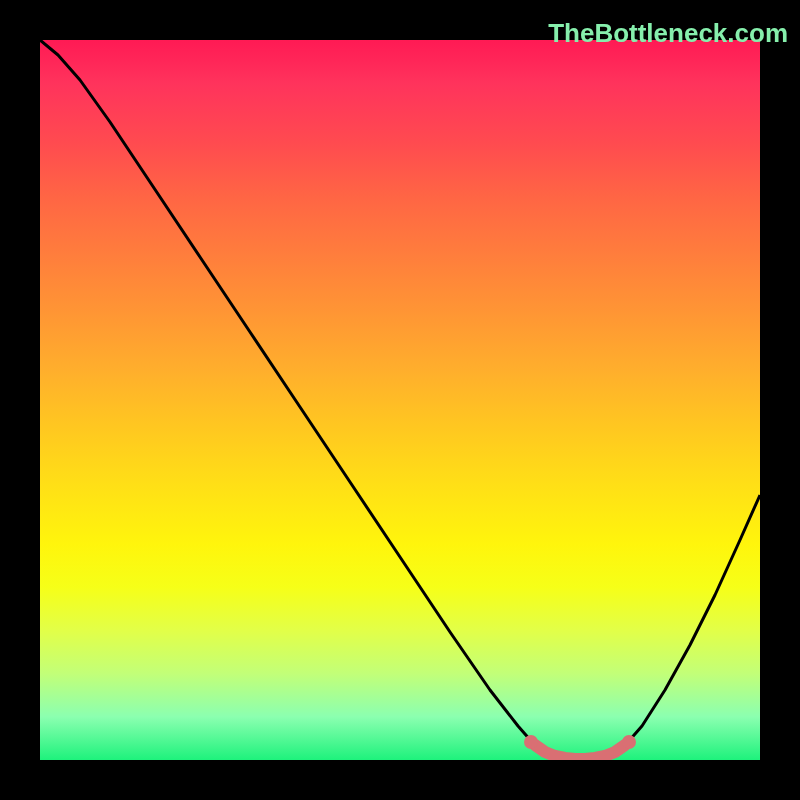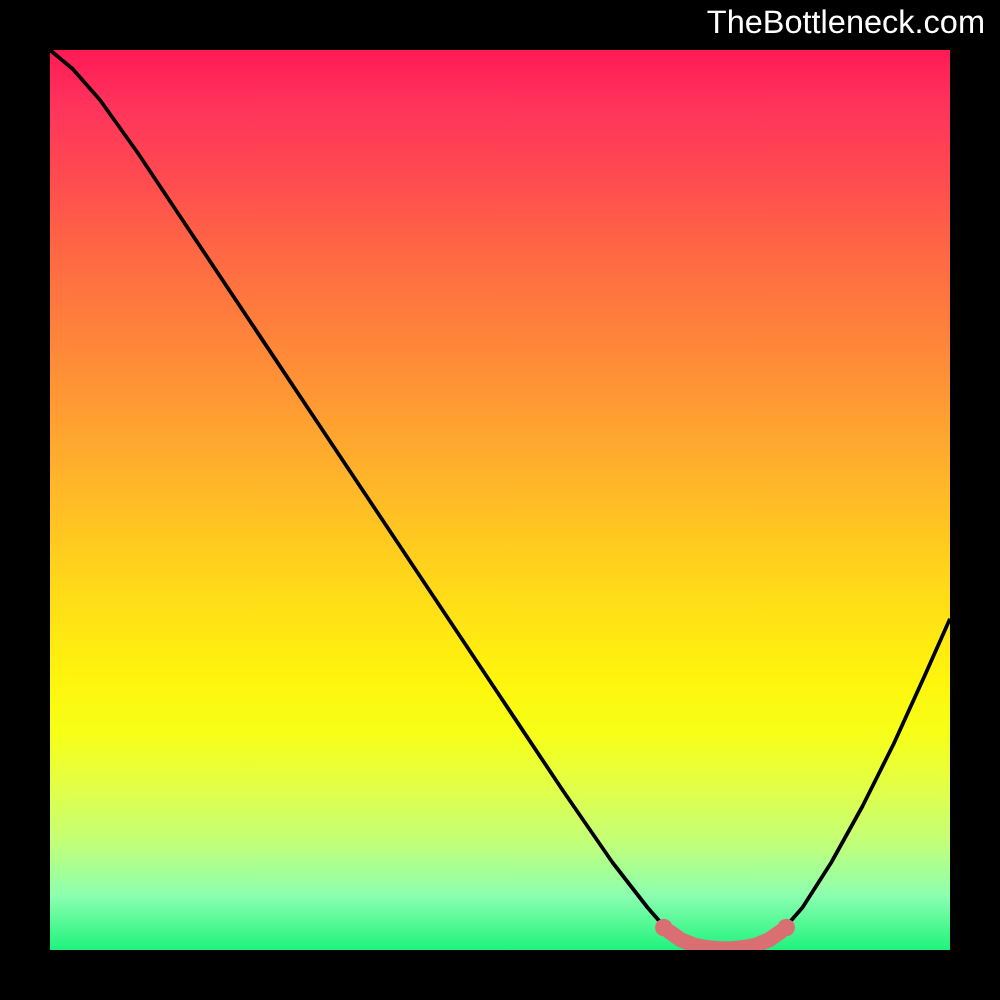--- a/index.html
+++ b/index.html
@@ -5,25 +5,25 @@
   * { margin: 0; padding: 0; box-sizing: border-box; }
   body {
     width: 800px;
     height: 800px;
     background: #000;
     position: relative;
     font-family: Arial, sans-serif;
   }
   .watermark {
     position: absolute;
-    top: 2px;
+    top: 18px;
     right: 12px;
     font-size: 26px;
-    font-weight: normal;
-    color: #ffffff;
+    font-weight: bold;
+    color: #86efac;
     font-family: Arial, sans-serif;
     z-index: 10;
   }
   .plot-area {
     position: absolute;
     left: 40px;
     top: 40px;
     width: 720px;
     height: 720px;
     overflow: hidden;

